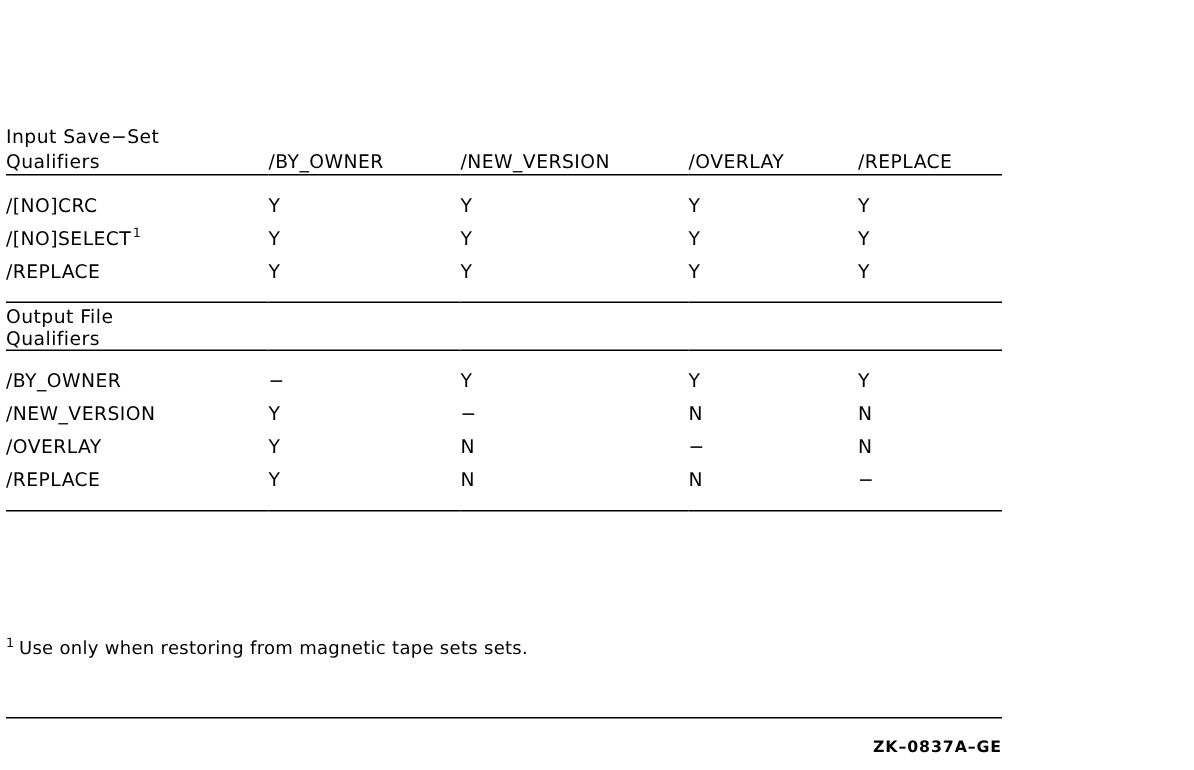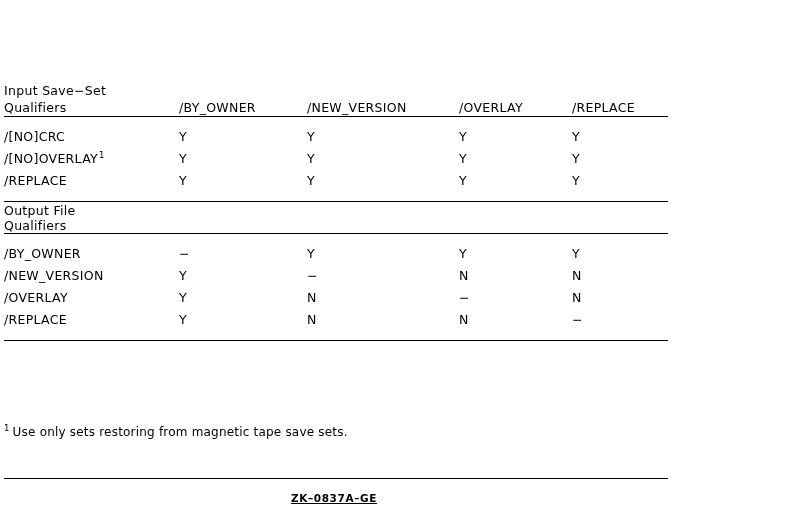--- a/index.html
+++ b/index.html
@@ -112,25 +112,24 @@
     top: 478px;
     width: 664px;
     border-top: 1.6px solid #000000;
     height: 0;
   }
   .figref {
     position: absolute;
     left: 0;
     top: 492px;
     width: 668px;
-    text-align: center;
+    text-align: right;
     font-size: 10.5px;
     letter-spacing: 0.6px;
     font-weight: bold;
-    text-decoration: underline;
   }
 </style>
 </head>
 <body>
 
 <div class="page">
 
   <div class="table-wrap">
     <table class="matrix">
       <colgroup>
@@ -167,21 +166,21 @@
             <span>/[NO]CRC</span>
           </td>
           <td>Y</td>
           <td>Y</td>
           <td>Y</td>
           <td>Y</td>
         </tr>
 
         <tr class="body-row">
           <td>
-            <span>/[NO]OVERLAY</span><sup>1</sup>
+            <span>/[NO]SELECT</span><sup>1</sup>
           </td>
           <td>Y</td>
           <td>Y</td>
           <td>Y</td>
           <td>Y</td>
         </tr>
 
 
         <tr class="body-row">
           <td>
@@ -261,20 +260,20 @@
           </tr>
 
         <tr class="rule-row">
           <td class="rule-cell" colspan="5"></td>
         </tr>
       </tbody>
     </table>
   </div>
 
   <div class="notes">
-    <p class="note-line"><span class="marker">1</span><span>Use only sets restoring from magnetic tape save sets.</span></p>
+    <p class="note-line"><span class="marker">1</span><span>Use only when restoring from magnetic tape sets sets.</span></p>
   </div>
 
   <div class="bottom-rule"></div>
 
   <div class="figref">ZK–0837A–GE</div>
 
 </div>
 
 </body></html>

